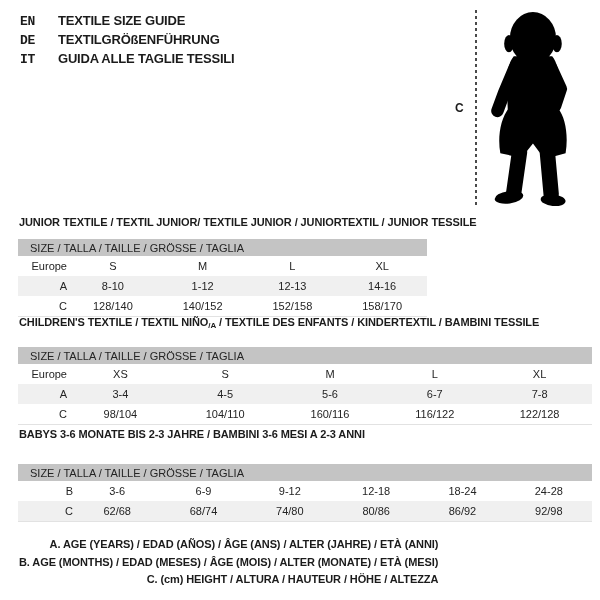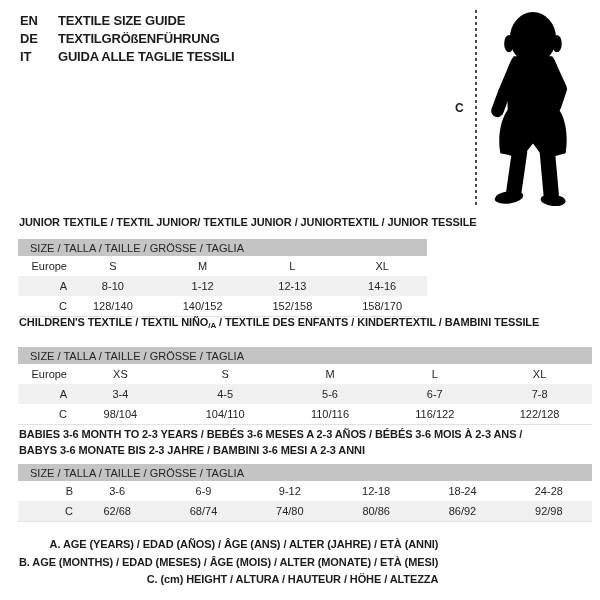--- a/index.html
+++ b/index.html
@@ -4,21 +4,21 @@
 <style>
   html,body{margin:0;padding:0;}
   body{
     width:600px;height:600px;position:relative;background:#ffffff;
     font-family:"Liberation Sans", sans-serif;color:var(--text,#1b1b1b);
     overflow:hidden;
   }
   
   .langs{position:absolute;left:20px;top:12px;font-weight:bold;font-size:13px;
          line-height:18px;letter-spacing:-0.2px;}
-  .lang-row .code{display:inline-block;width:38px;}
+  .lang-row .code{display:inline-block;width:38px;font-family:Liberation Mono, monospace;}
   
   .figure-svg{position:absolute;left:484px;top:6px;}
   .dash-line{position:absolute;left:475px;top:10px;width:2px;height:196px;
     background-image:repeating-linear-gradient(to bottom,#4a4a4a 0 3px,transparent 3px 6px);}
   .c-label{position:absolute;left:455px;top:101px;font-weight:bold;font-size:12px;}
   
   .sec-title{position:absolute;left:19px;font-weight:bold;font-size:11px;
              letter-spacing:-0.1px;white-space:nowrap;}
   .sec-title.two-line div{line-height:16px;}
   .subsc{font-size:8px;position:relative;top:2px;}
@@ -140,29 +140,28 @@
         <td>3-4</td>
         <td>4-5</td>
         <td>5-6</td>
         <td>6-7</td>
         <td>7-8</td>
       </tr>
       <tr>
         <th>C</th>
         <td>98/104</td>
         <td>104/110</td>
-        <td>110/116</td>
+        <td>160/116</td>
         <td>116/122</td>
         <td>122/128</td>
       </tr>
     </tbody>
 </table>
 
 <div class="sec-title two-line" style="top:426px">
-  <div>BABIES 3-6 MONTH TO 2-3 YEARS / BEBÉS 3-6 MESES A 2-3 AÑOS / BÉBÉS 3-6 MOIS À 2-3 ANS /</div>
   <div>BABYS 3-6 MONATE BIS 2-3 JAHRE / BAMBINI 3-6 MESI A 2-3 ANNI</div>
 </div>
 <table class="size-table t3">
   <colgroup>
       <col style="width:56px">
       <col>
       <col>
       <col>
       <col>
       <col>

